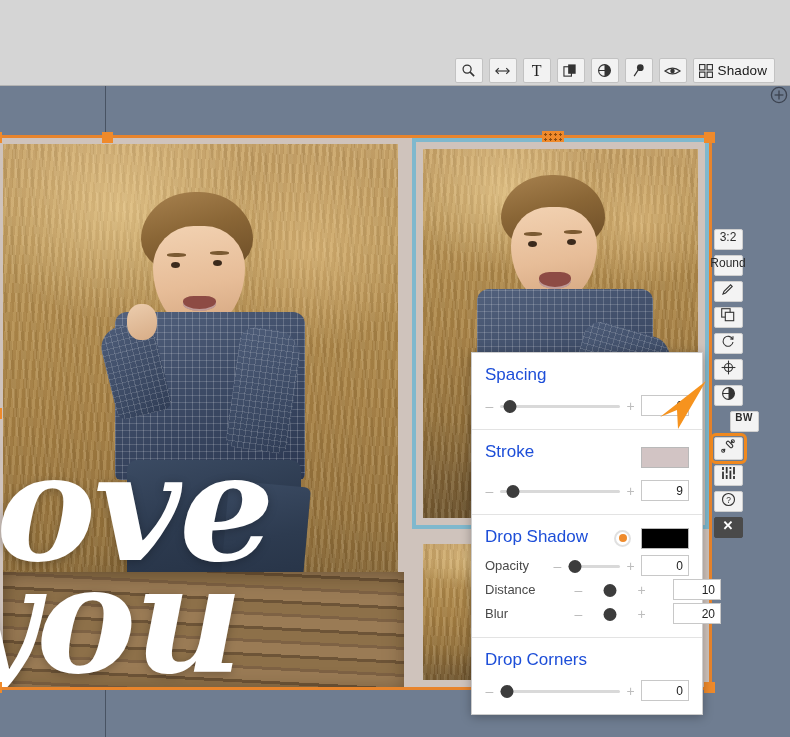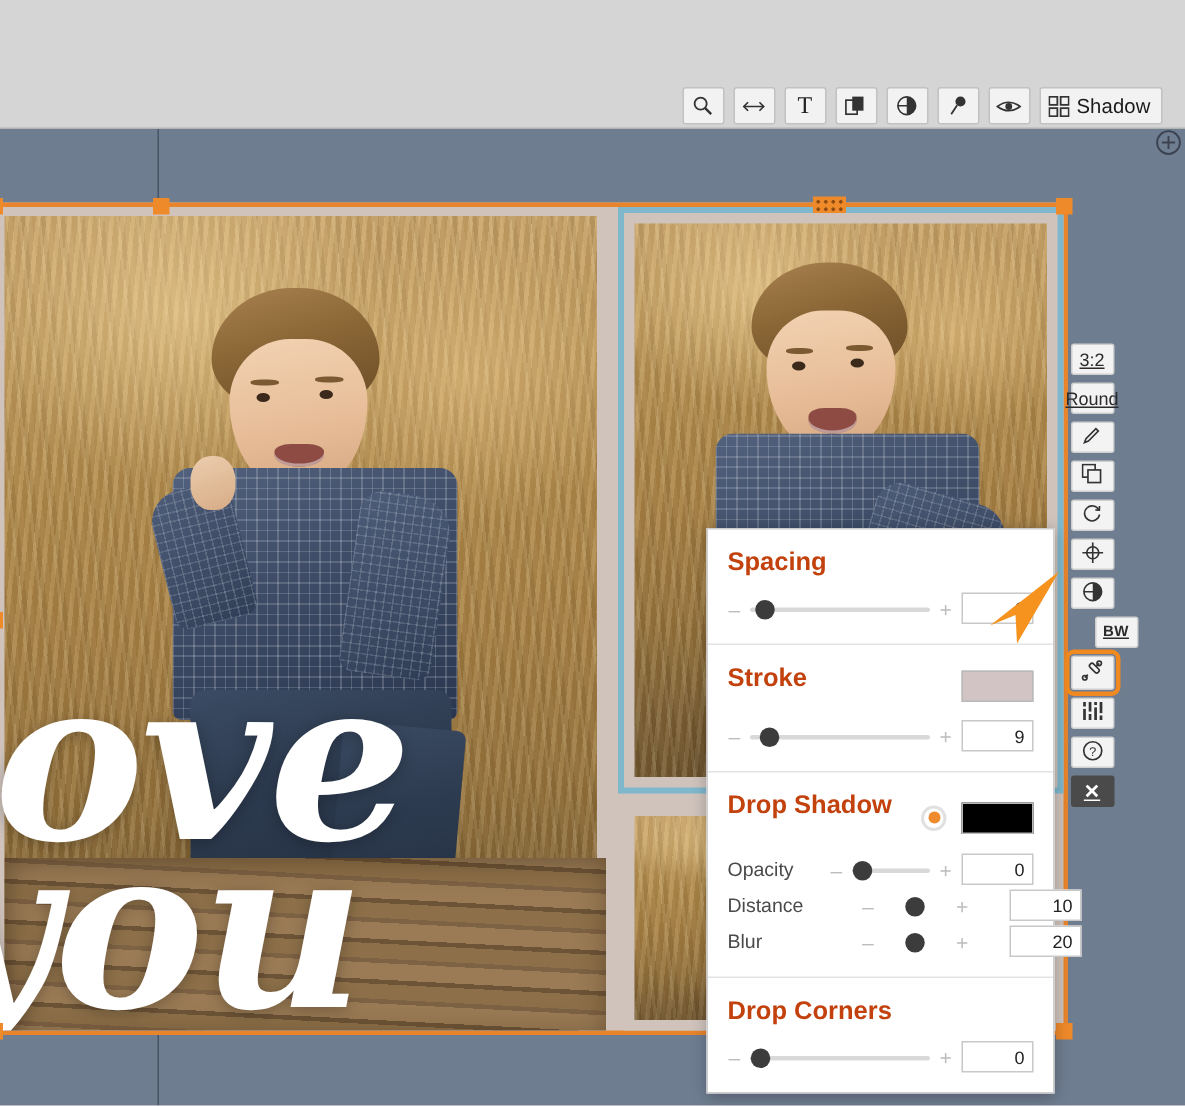--- a/index.html
+++ b/index.html
@@ -167,22 +167,22 @@
 
   
   .vstrip {
     position: absolute; left: 712px; top: 143px;
     width: 32px;
     display: flex; flex-direction: column; align-items: center; gap: 5px;
   }
   .v-btn {
     width: 29px; height: 21px;
     background: #f3f3f3; border: 1px solid #cfcfcf; border-radius: 2px;
-    display: flex; align-items: center; justify-content: center;
-    font-size: 12px; color: #2b2b2b; text-decoration: underline;
+    display: flex; justify-content: center;
+    font-size: 12px; color: #2b2b2b;
   }
   .v-btn.tall { height: 23px; }
   .v-btn.bw { font-size: 10px; font-weight: 700; letter-spacing: .3px; margin-left: 32px; }
   .v-btn.active { outline: 3px solid #f0891f; outline-offset: 1px; z-index: 5; }
   .v-btn.close {
     background: #4a4a4a; border-color: #4a4a4a; color: #fff;
     font-size: 13px; font-weight: 700;
   }
 
   
@@ -190,21 +190,21 @@
     position: absolute; left: 471px; top: 352px;
     width: 232px;
     background: #fff;
     border: 1px solid #cdcdcd;
     box-shadow: 0 2px 10px rgba(0,0,0,.28);
     z-index: 20;
     font-size: 13px; color: #333;
   }
   .p-sec { padding: 12px 13px 13px 13px; border-bottom: 1px solid #e3e3e3; }
   .p-sec:last-child { border-bottom: none; }
-  .p-title { font-size: 17px; color: #c2410c; margin-bottom: 10px; font-weight: 700; }
+  .p-title { font-size: 17px; color: #1d4ed8; margin-bottom: 10px; font-weight: 400; }
   .p-title-row { display: flex; align-items: center; justify-content: space-between; margin-bottom: 4px; }
 
   .srow { display: flex; align-items: center; gap: 6px; }
   .srow + .srow { margin-top: 3px; gap: 27px; }
   .srow-label { font-size: 13px; color: #4a4a4a; width: 62px; flex: none; }
   .sign { color: #bdbdbd; font-size: 14px; width: 9px; text-align: center; flex: none; user-select: none; }
   .track {
     position: relative; flex: 1; height: 14px;
   }
   .track:before {
@@ -227,21 +227,21 @@
   }
   .sw-stroke { background: #d2c4c4; }
   .sw-shadow { background: #000000; }
   .toggle-on {
     width: 17px; height: 17px; border-radius: 50%;
     border: 2px solid #e0e0e0; background: #fff;
     display: flex; align-items: center; justify-content: center; flex: none;
   }
   .toggle-dot { width: 8px; height: 8px; border-radius: 50%; background: #ef8b2c; }
   .ds-head { display:flex; align-items:center; gap: 10px; }
-  .ds-head .p-title { margin-bottom: 16px; flex: 1; }
+  .ds-head .p-title { margin-bottom: 2px; flex: 1; }
 
   
   .arrow { position: absolute; left: 648px; top: 377px; z-index: 30; }
 </style>
 </head>
 <body>
 
 <div id="app">
 
   <div class="top-chrome">

